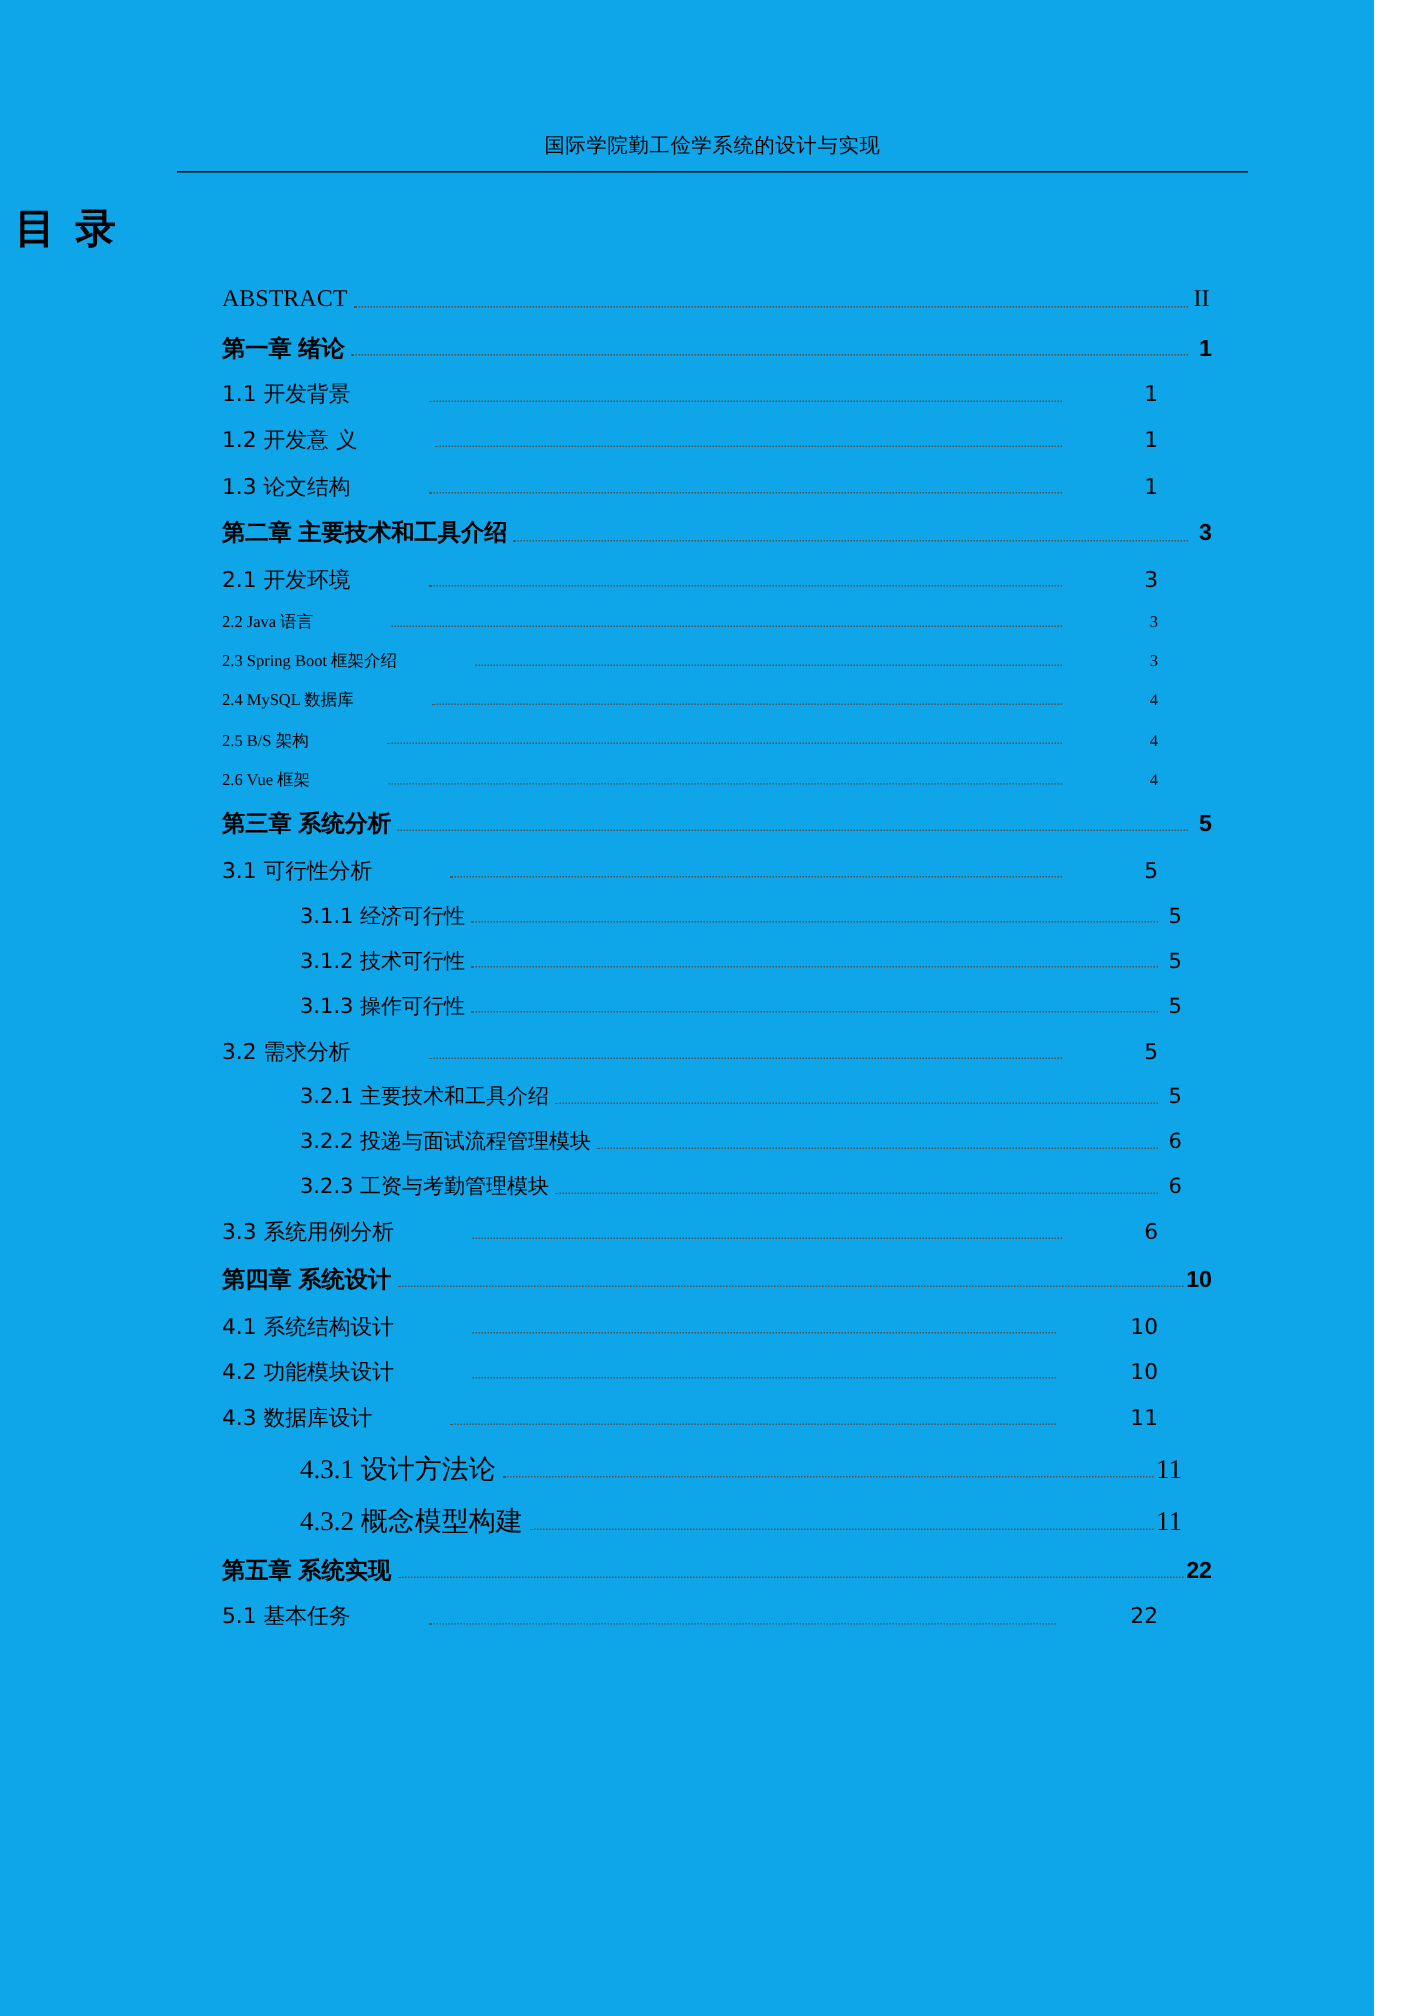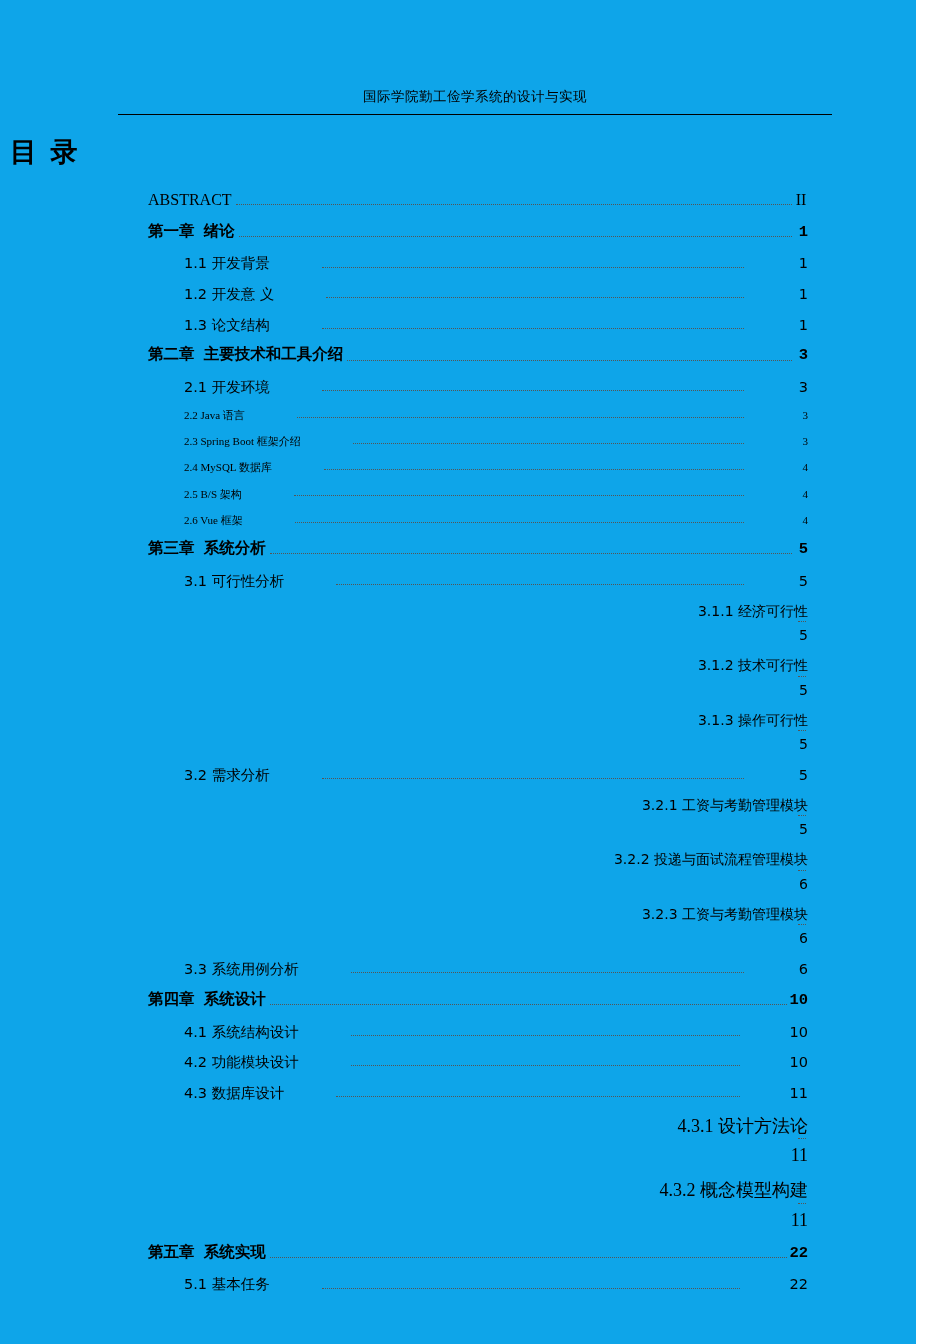--- a/index.html
+++ b/index.html
@@ -72,53 +72,51 @@
     height: 1px;
   }
   .toc-page {
     flex: 0 0 auto;
     white-space: nowrap;
     text-align: right;
     min-width: 14px;
   }
   
   .lvl1 .toc-text, .lvl1 .toc-page {
-    font-family: Liberation Mono, monospace;
+    font-family: Liberation Sans, sans-serif;
     font-weight: bold;
     font-size: 15.5px;
   }
   .lvl1 { margin-left: 0; }
   .lvl-front .toc-text, .lvl-front .toc-page {
     font-family: "DejaVu Sans", sans-serif;
     font-weight: bold;
     font-size: 15.5px;
   }
   .lvl-front-en .toc-text, .lvl-front-en .toc-page {
     font-family: "Liberation Serif", serif;
     font-weight: normal;
     font-size: 16px;
     text-align: center;
   }
   .lvl2 {
-    margin-left: 36px;
     width: calc(100% - 36px);
     gap: 48px;
   }
   .lvl2 .toc-text, .lvl2 .toc-page {
     font-family: "DejaVu Sans", sans-serif;
     font-size: 14.5px;
   }
   .lvl2.serif .toc-text, .lvl2.serif .toc-page {
     font-family: "Liberation Serif", serif;
     font-size: 11px;
   }
   .lvl3 {
-    margin-left: 72px;
+    margin-left: 52px;
     width: calc(100% - 72px);
-    flex-direction: column;
   }
   .lvl3 .toc-text, .lvl3 .toc-page {
     font-family: "DejaVu Sans", sans-serif;
     font-size: 14px;
   }
   .lvl3.serif .toc-text, .lvl3.serif .toc-page {
     font-family: Liberation Serif, serif;
     font-size: 18px;
   }
 </style>
@@ -217,21 +215,21 @@
         <span class="toc-text">3.1.3  操作可行性</span>
         <span class="toc-dots"></span>
         <span class="toc-page">5</span>
       </div>
       <div class="toc-row lvl2">
         <span class="toc-text">3.2  需求分析</span>
         <span class="toc-dots"></span>
         <span class="toc-page">5</span>
       </div>
       <div class="toc-row lvl3">
-        <span class="toc-text">3.2.1  工资与考勤管理模块</span>
+        <span class="toc-text">3.2.1  主要技术和工具介绍</span>
         <span class="toc-dots"></span>
         <span class="toc-page">5</span>
       </div>
       <div class="toc-row lvl3">
         <span class="toc-text">3.2.2  投递与面试流程管理模块</span>
         <span class="toc-dots"></span>
         <span class="toc-page">6</span>
       </div>
       <div class="toc-row lvl3">
         <span class="toc-text">3.2.3  工资与考勤管理模块</span>

